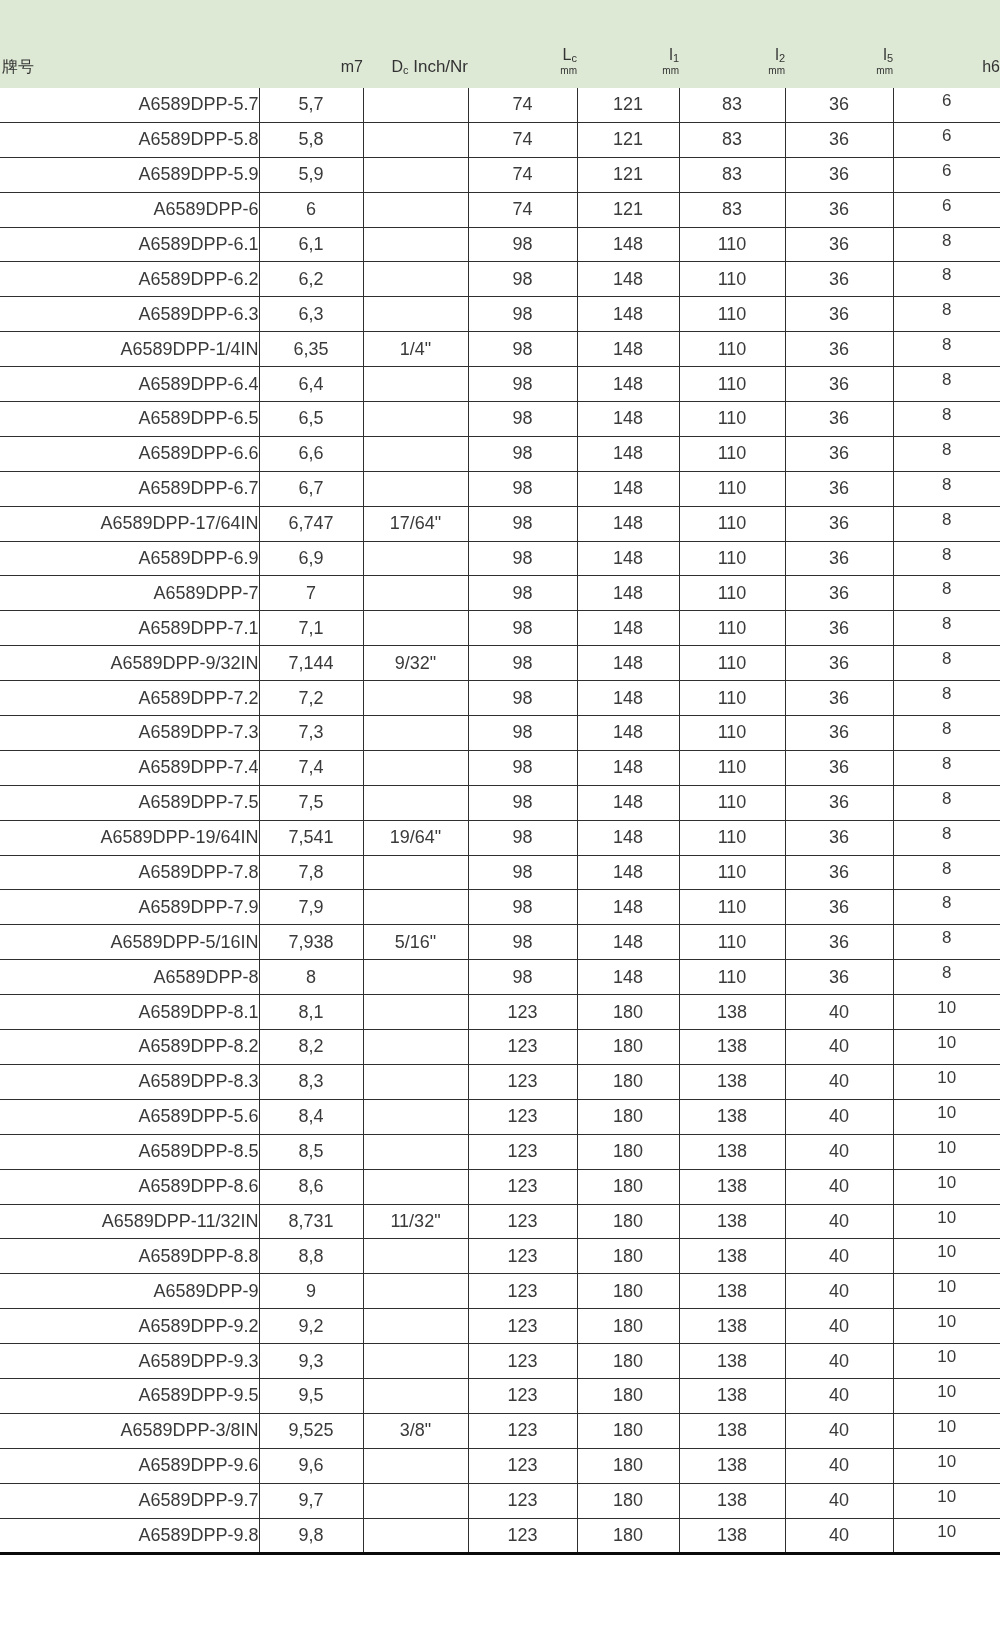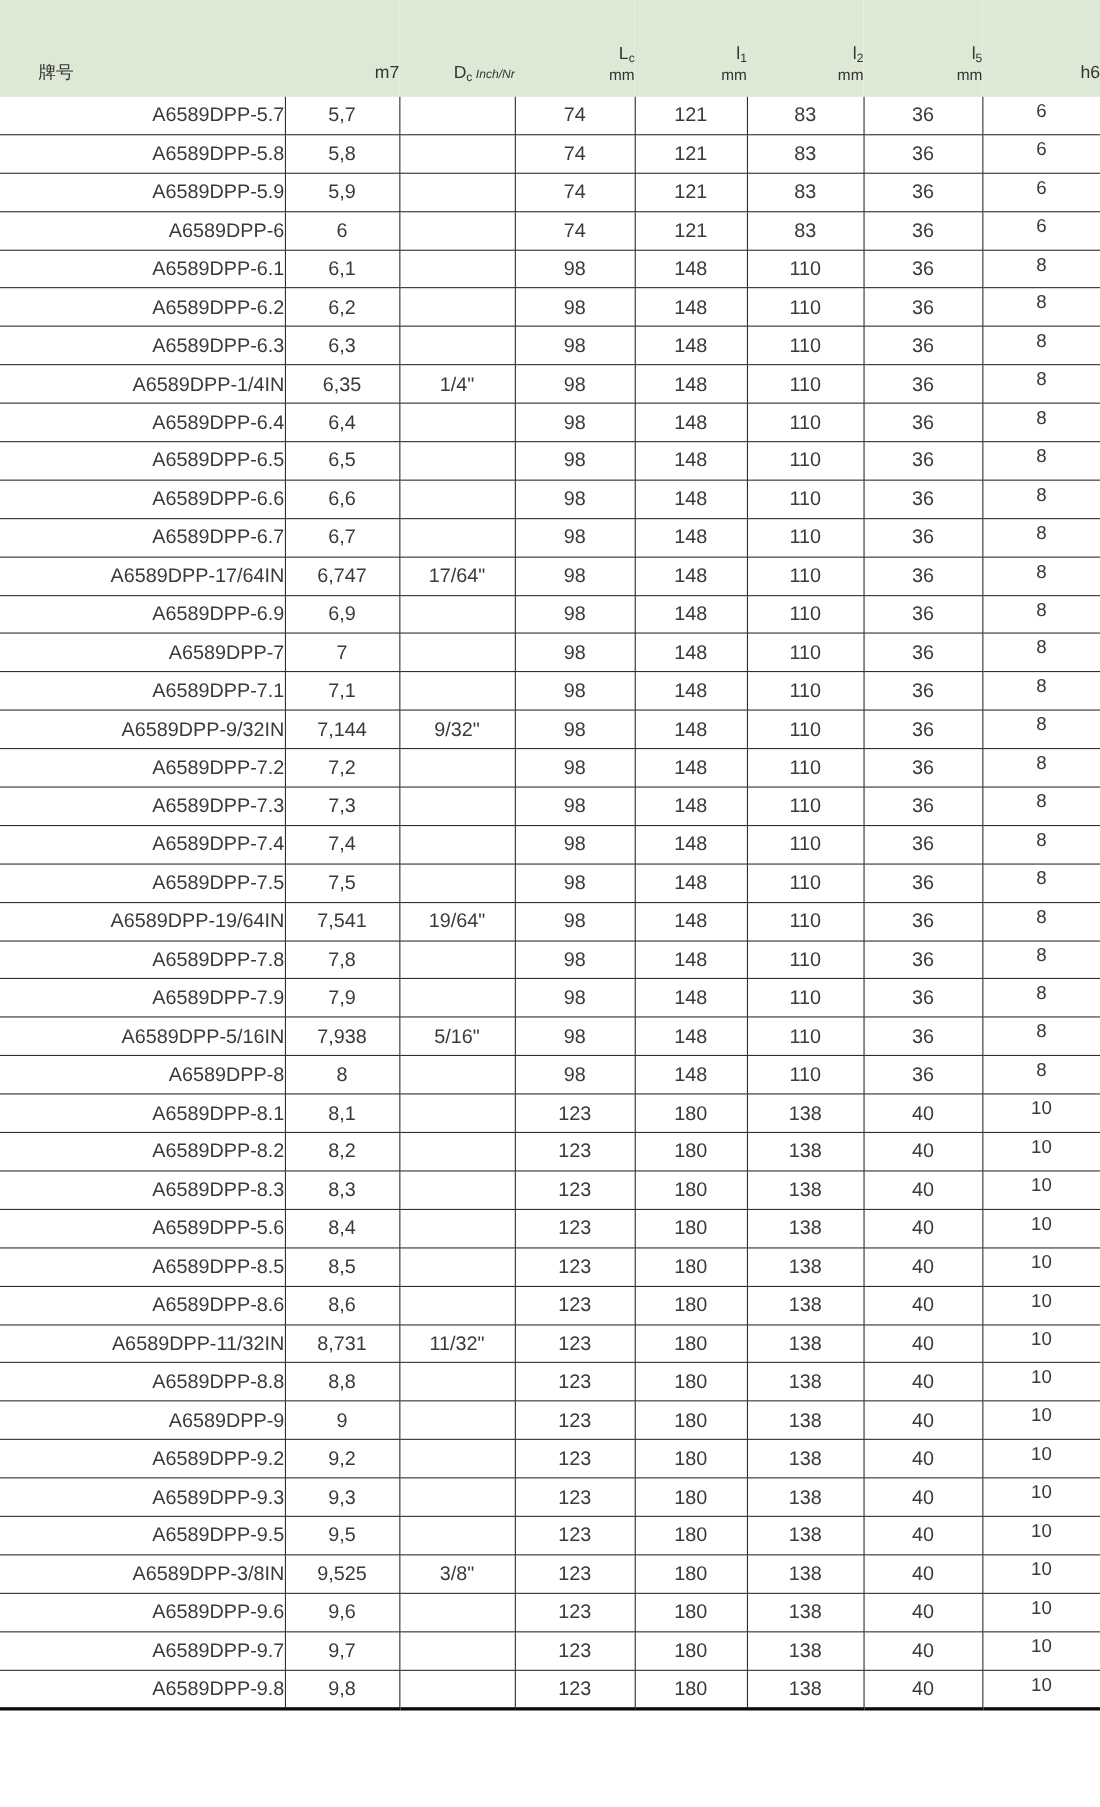--- a/index.html
+++ b/index.html
@@ -26,33 +26,32 @@
     padding: 0 0 11px 0;
     font-weight: normal;
     font-size: 16px;
     color: #333333;
     text-align: right;
     line-height: 1.18;
     border: none;
   }
   thead th.part-hd {
     text-align: left;
-    padding-left: 35px;
+    padding-left: 2px;
     font-size: 16px;
   }
   .sub {
     font-size: 11px;
     vertical-align: -0.22em;
   }
   .small-lbl {
-    font-size: 11px;
-    font-style: italic;
+    font-size: 17px;
   }
   .unit-line {
-    font-size: 14px;
+    font-size: 10px;
   }
   
   tbody td {
     height: 30.9px;
     border-bottom: 1px solid #2f2f2f;
     vertical-align: middle;
     font-size: 18px;
     color: #3a3a3a;
     padding: 0;
     overflow: hidden;

